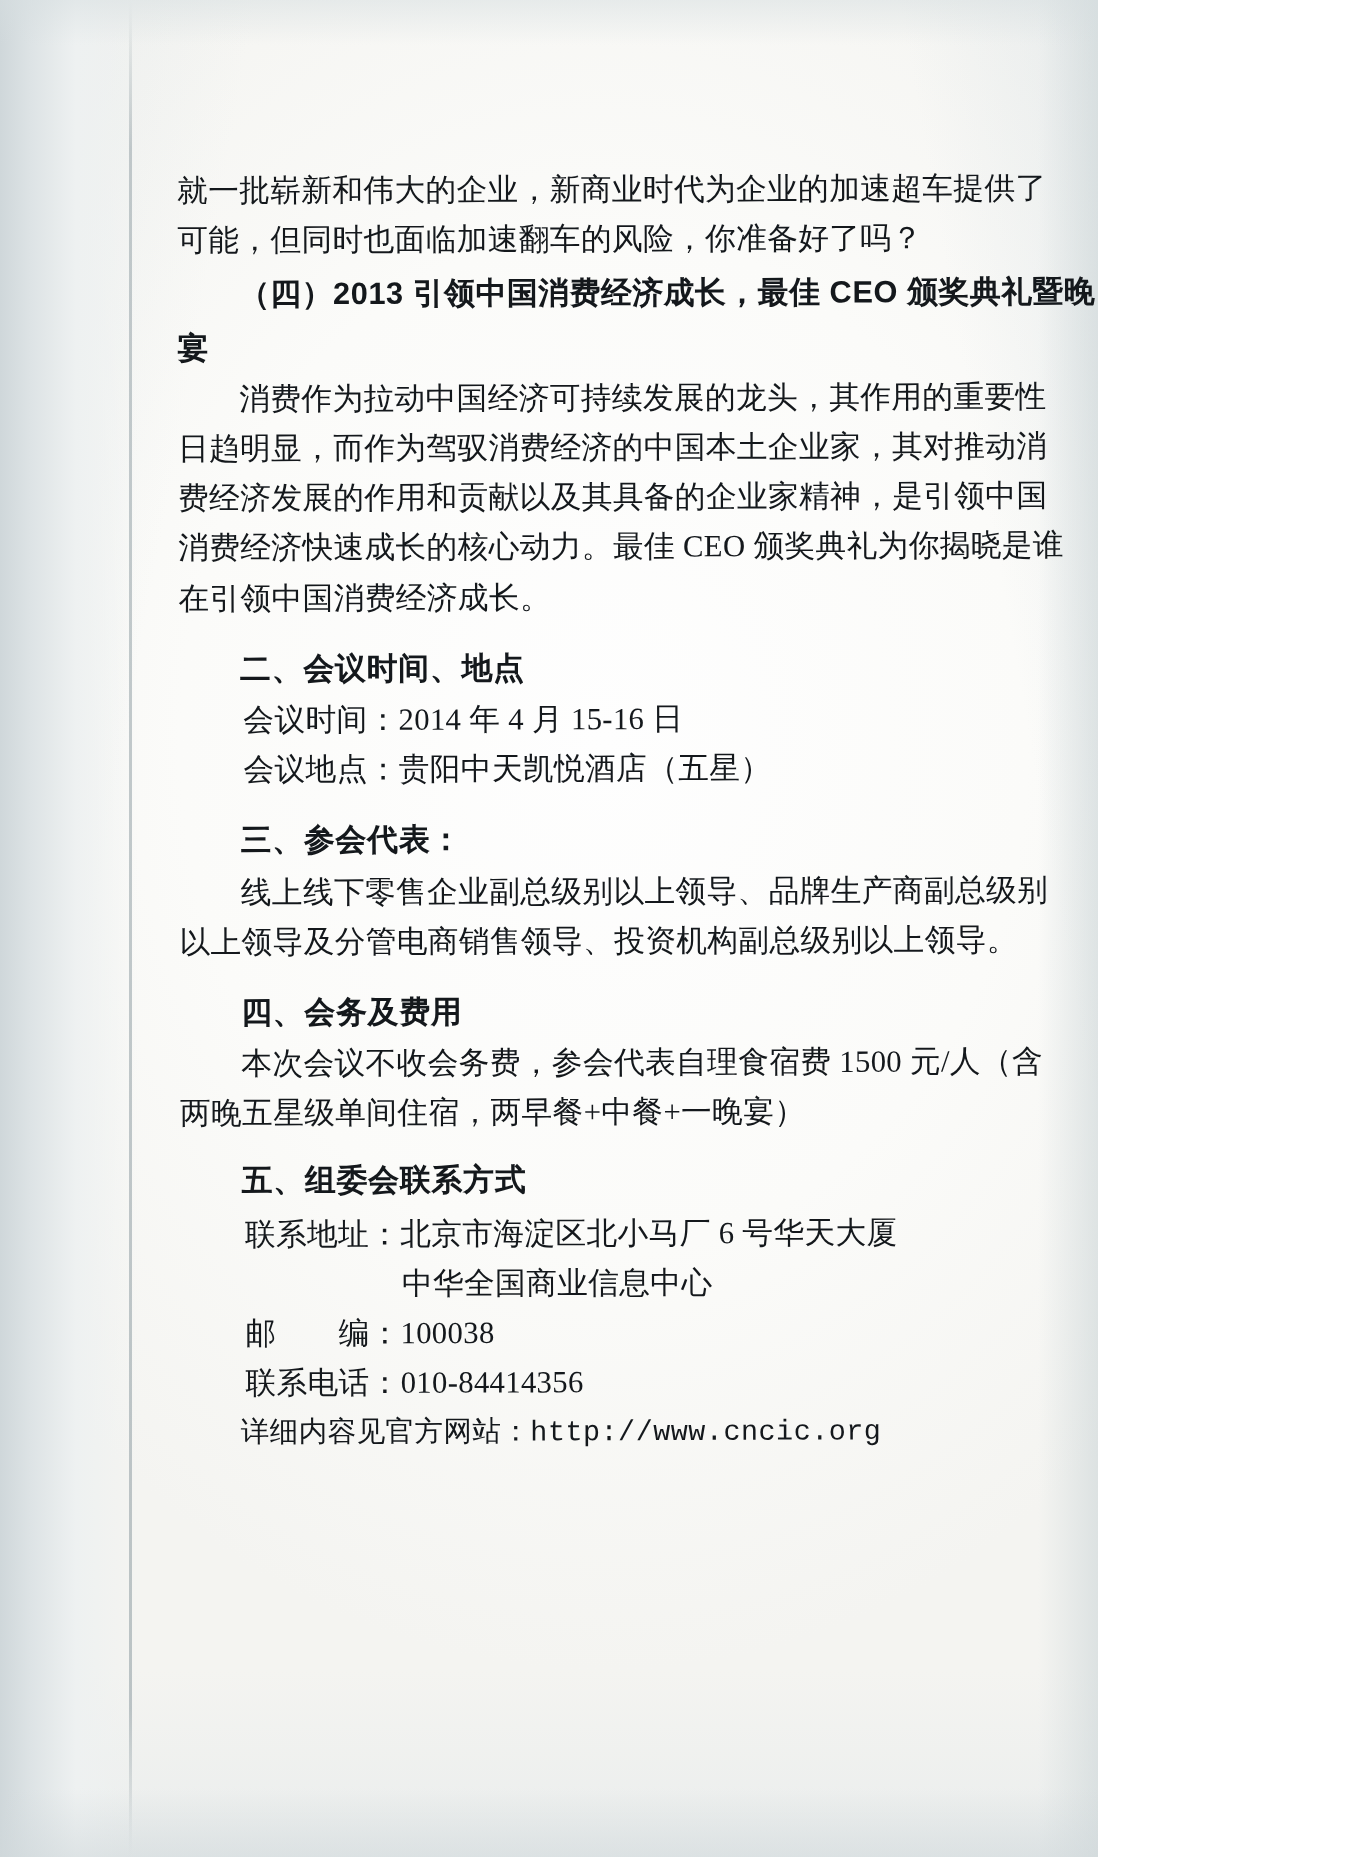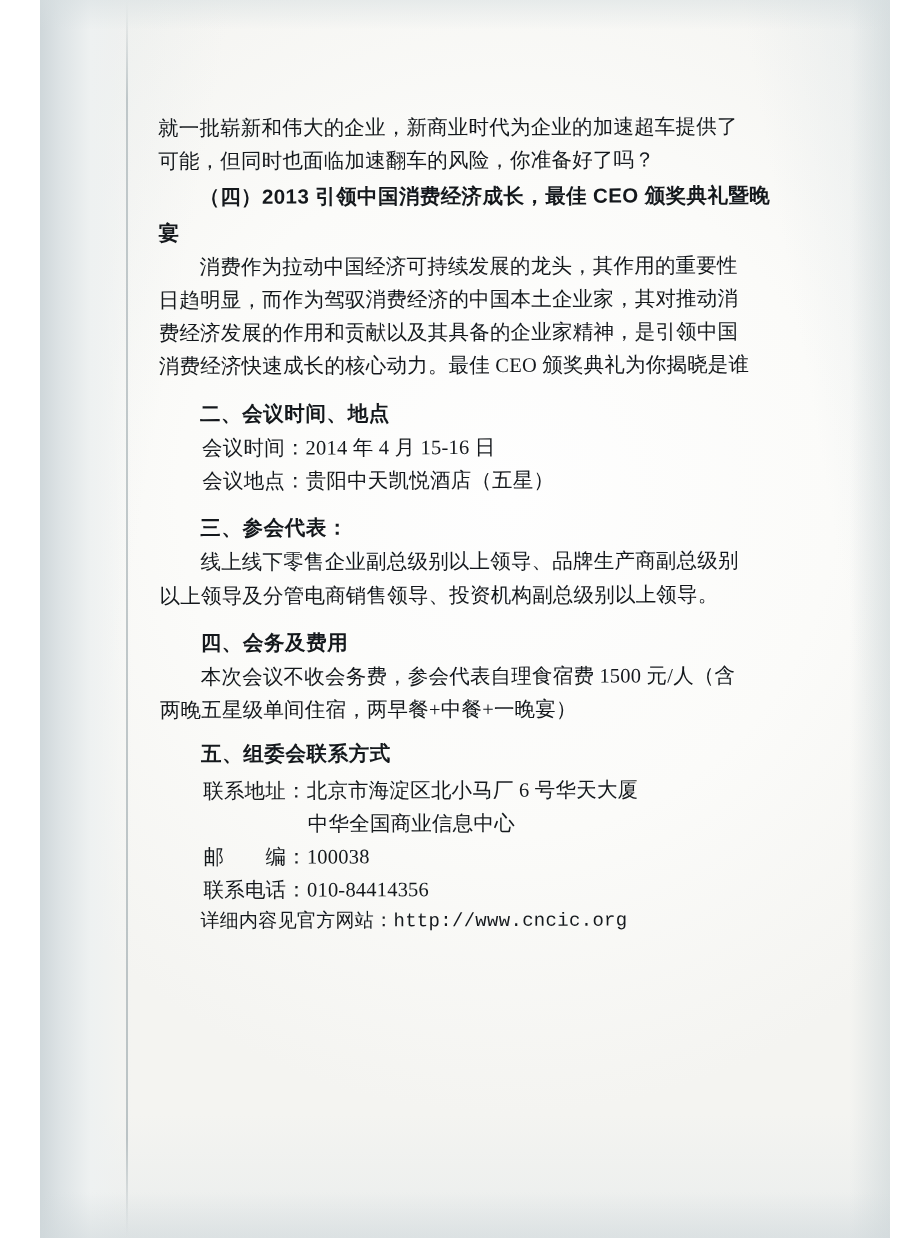--- a/index.html
+++ b/index.html
@@ -11,26 +11,25 @@
     width: 900px;
     height: 1238px;
     background: #ffffff;
     font-family: "Liberation Serif", "DejaVu Serif", serif;
     overflow: hidden;
   }
 
   
   .scan-page {
     position: relative;
-    width: 850px;
+    width: 732px;
     height: 1238px;
     background:
       radial-gradient(ellipse 70% 50% at 55% 40%, #fefefe 0%, #fbfbf9 55%, #f4f4f1 100%);
     box-sizing: border-box;
-    margin-left: 40px;
   }
 
   
   .paper-tint {
     position: absolute;
     inset: 0;
     background:
       linear-gradient(100deg, rgba(226,232,234,0.55) 0%, rgba(255,255,255,0) 18%),
       linear-gradient(260deg, rgba(222,229,232,0.55) 0%, rgba(255,255,255,0) 14%),
       linear-gradient(0deg, rgba(224,230,232,0.5) 0%, rgba(255,255,255,0) 10%);
@@ -174,20 +173,21 @@
     </p>
     <p class="para bold">
       <span>宴</span>
     </p>
 
     <p class="para indent2">
       <span>消费作为拉动中国经济可持续发展的龙头，其作用的重要性</span><br>
       <span>日趋明显，而作为驾驭消费经济的中国本土企业家，其对推动消</span><br>
       <span>费经济发展的作用和贡献以及其具备的企业家精神，是引领中国</span><br>
       <span>消费经济快速成长的核心动力。最佳 CEO 颁奖典礼为你揭晓是谁</span><br>
+      <span>在引领中国消费经济成长。</span>
     </p>
 
     <p class="heading">二、会议时间、地点</p>
     <p class="sub-line">会议时间：2014 年 4 月 15-16 日</p>
     <p class="sub-line">会议地点：贵阳中天凯悦酒店（五星）</p>
 
     <p class="heading">三、参会代表：</p>
     <p class="para indent2">
       <span>线上线下零售企业副总级别以上领导、品牌生产商副总级别</span><br>
       <span>以上领导及分管电商销售领导、投资机构副总级别以上领导。</span>

